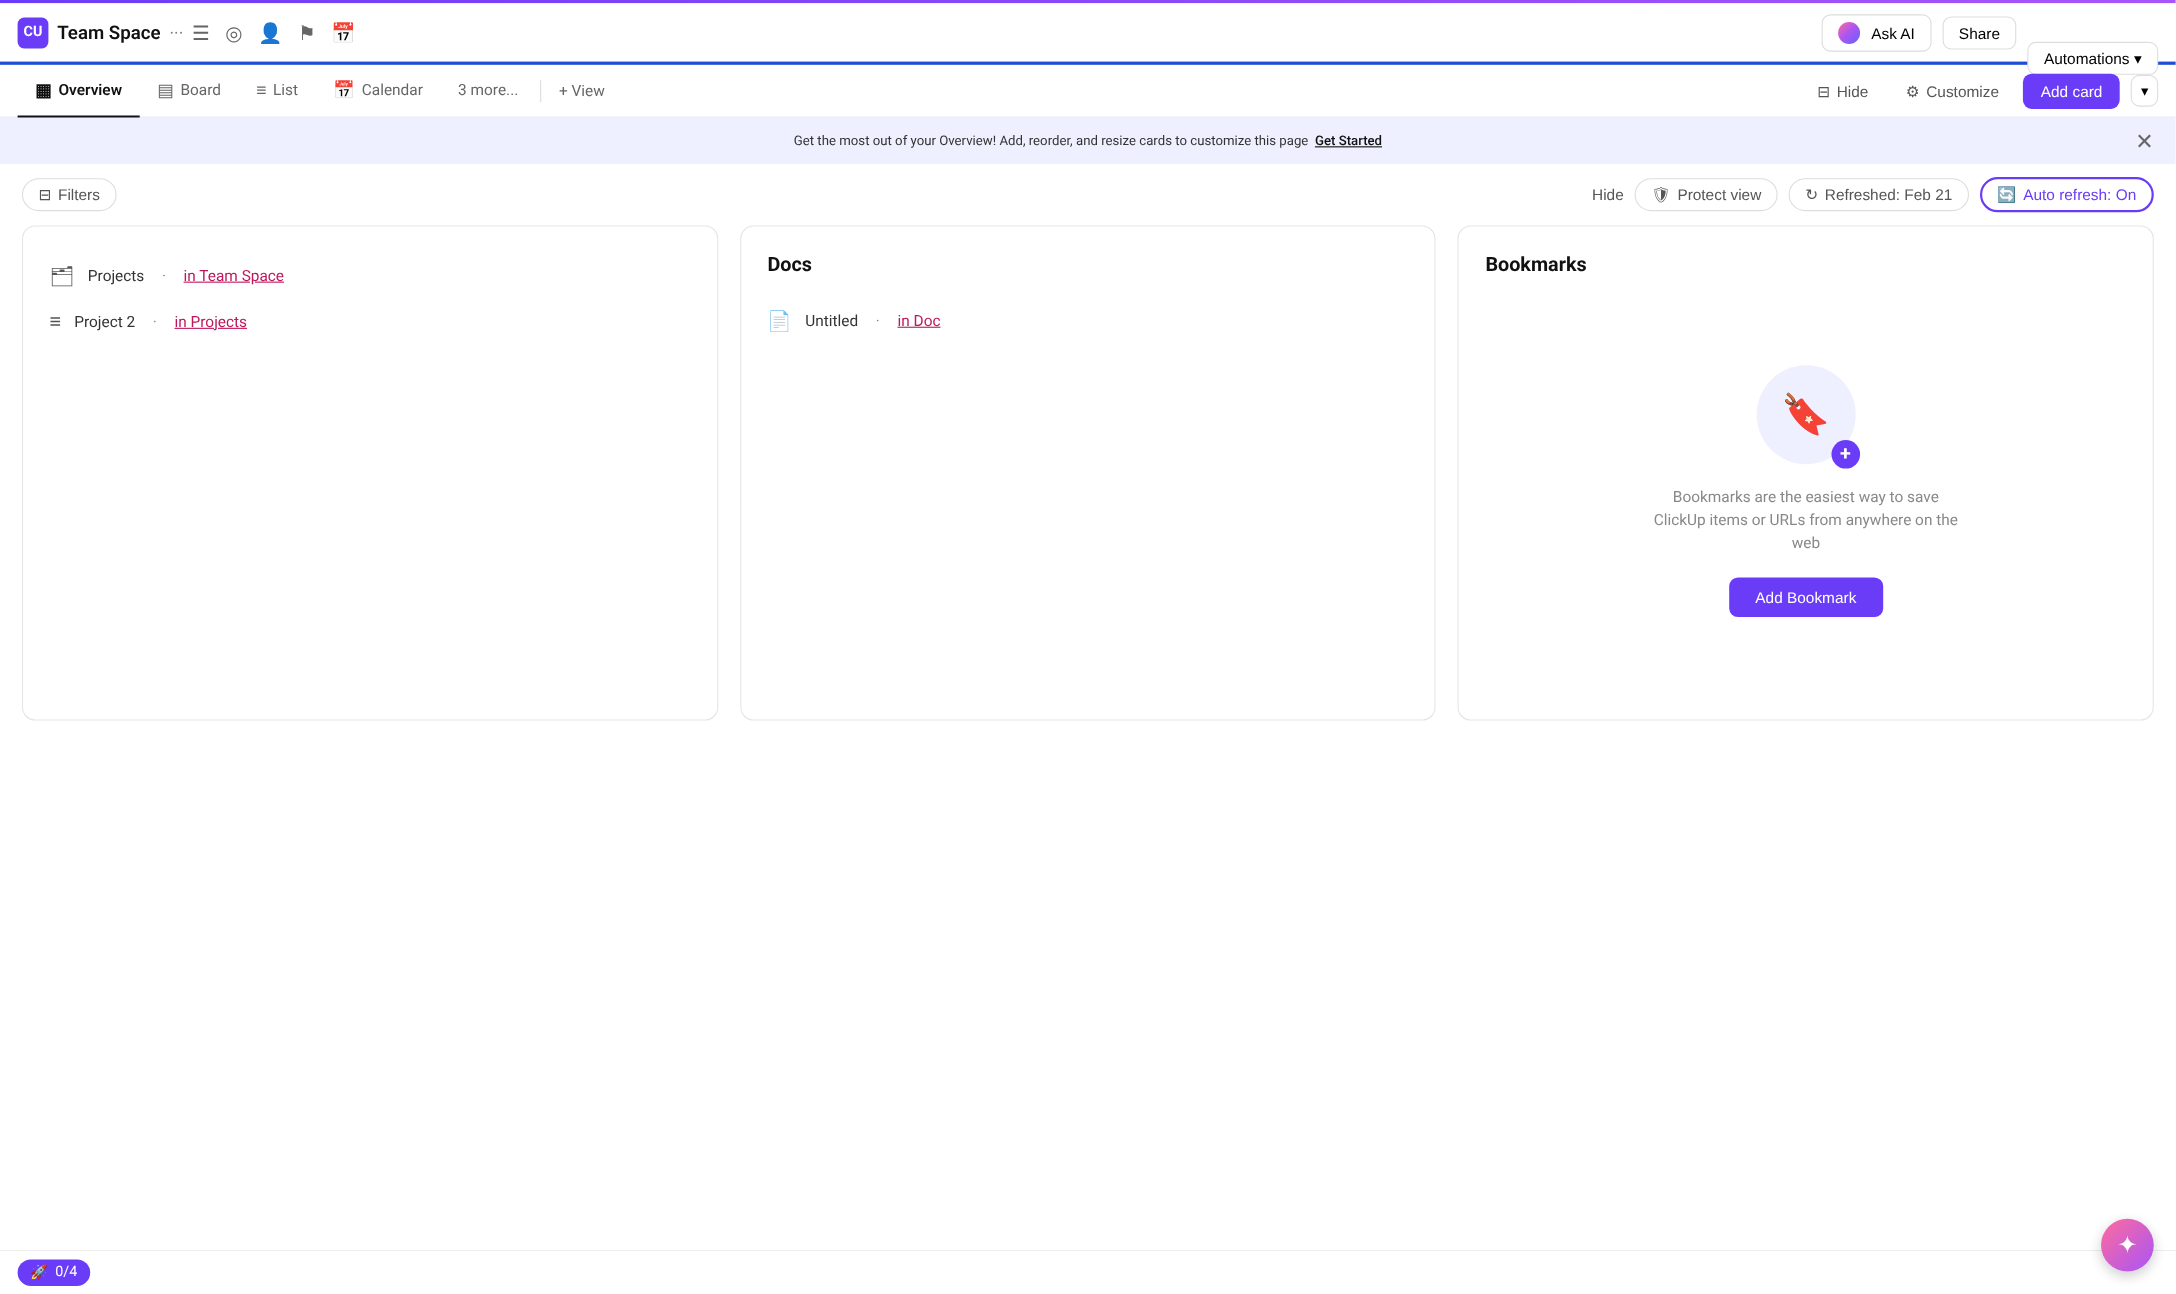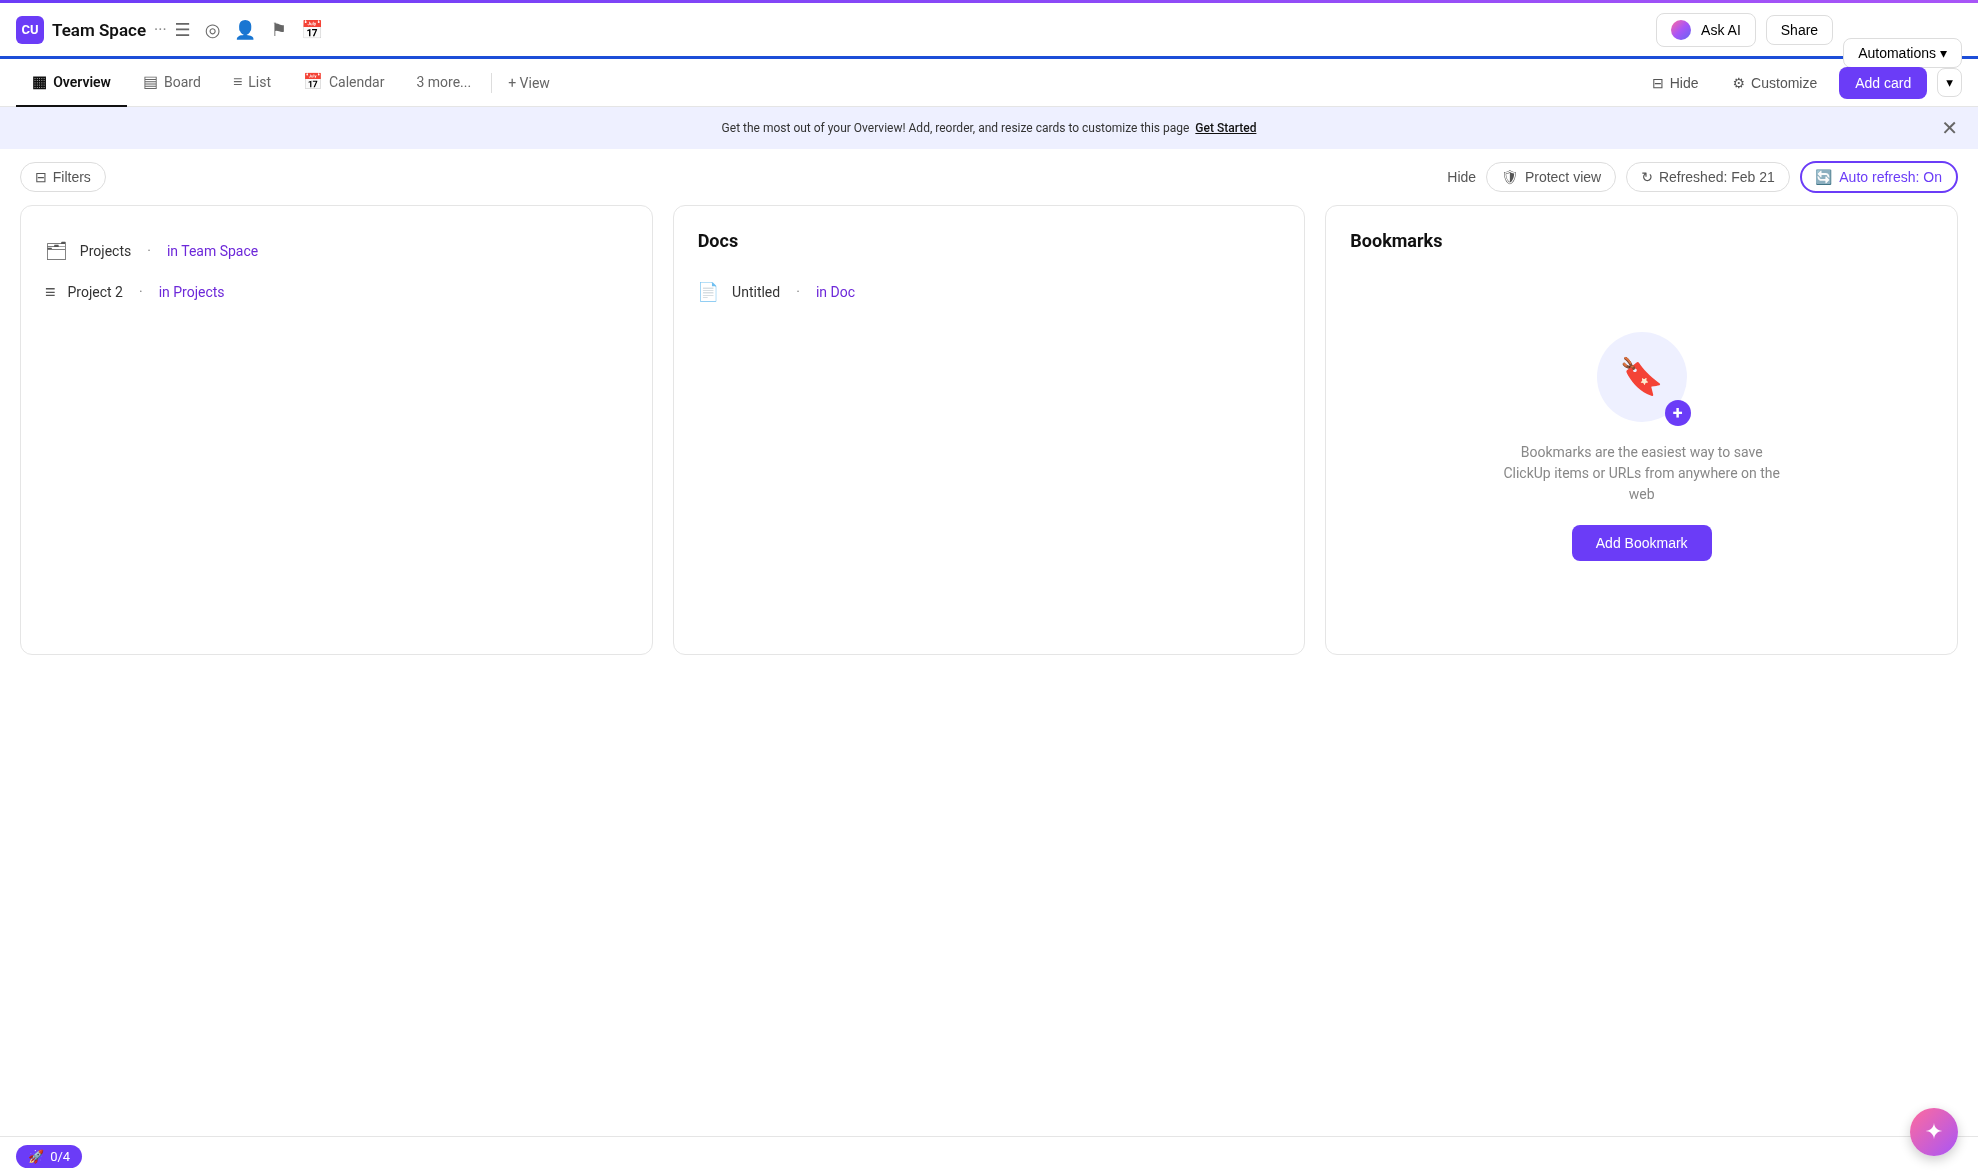--- a/index.html
+++ b/index.html
@@ -133,21 +133,21 @@
       padding: 24px; flex: 1; min-height: 450px;
     }
     .card-title { font-size: 18px; font-weight: 700; color: #111; margin-bottom: 20px; }
 
     
     .recent-item {
       display: flex; align-items: center; gap: 12px;
       padding: 10px 0; font-size: 14px; color: #333;
     }
     .recent-item-icon { font-size: 18px; color: #555; }
-    .recent-item-location { color: #6d28d9; }
+    .recent-item-location { color: #be185d; text-decoration: underline; }
     .recent-item-dot { color: #888; margin: 0 4px; }
 
     
     .doc-item {
       display: flex; align-items: center; gap: 12px;
       padding: 10px 0; font-size: 14px; color: #333;
     }
     .doc-item-icon { font-size: 18px; color: #555; }
 
     

